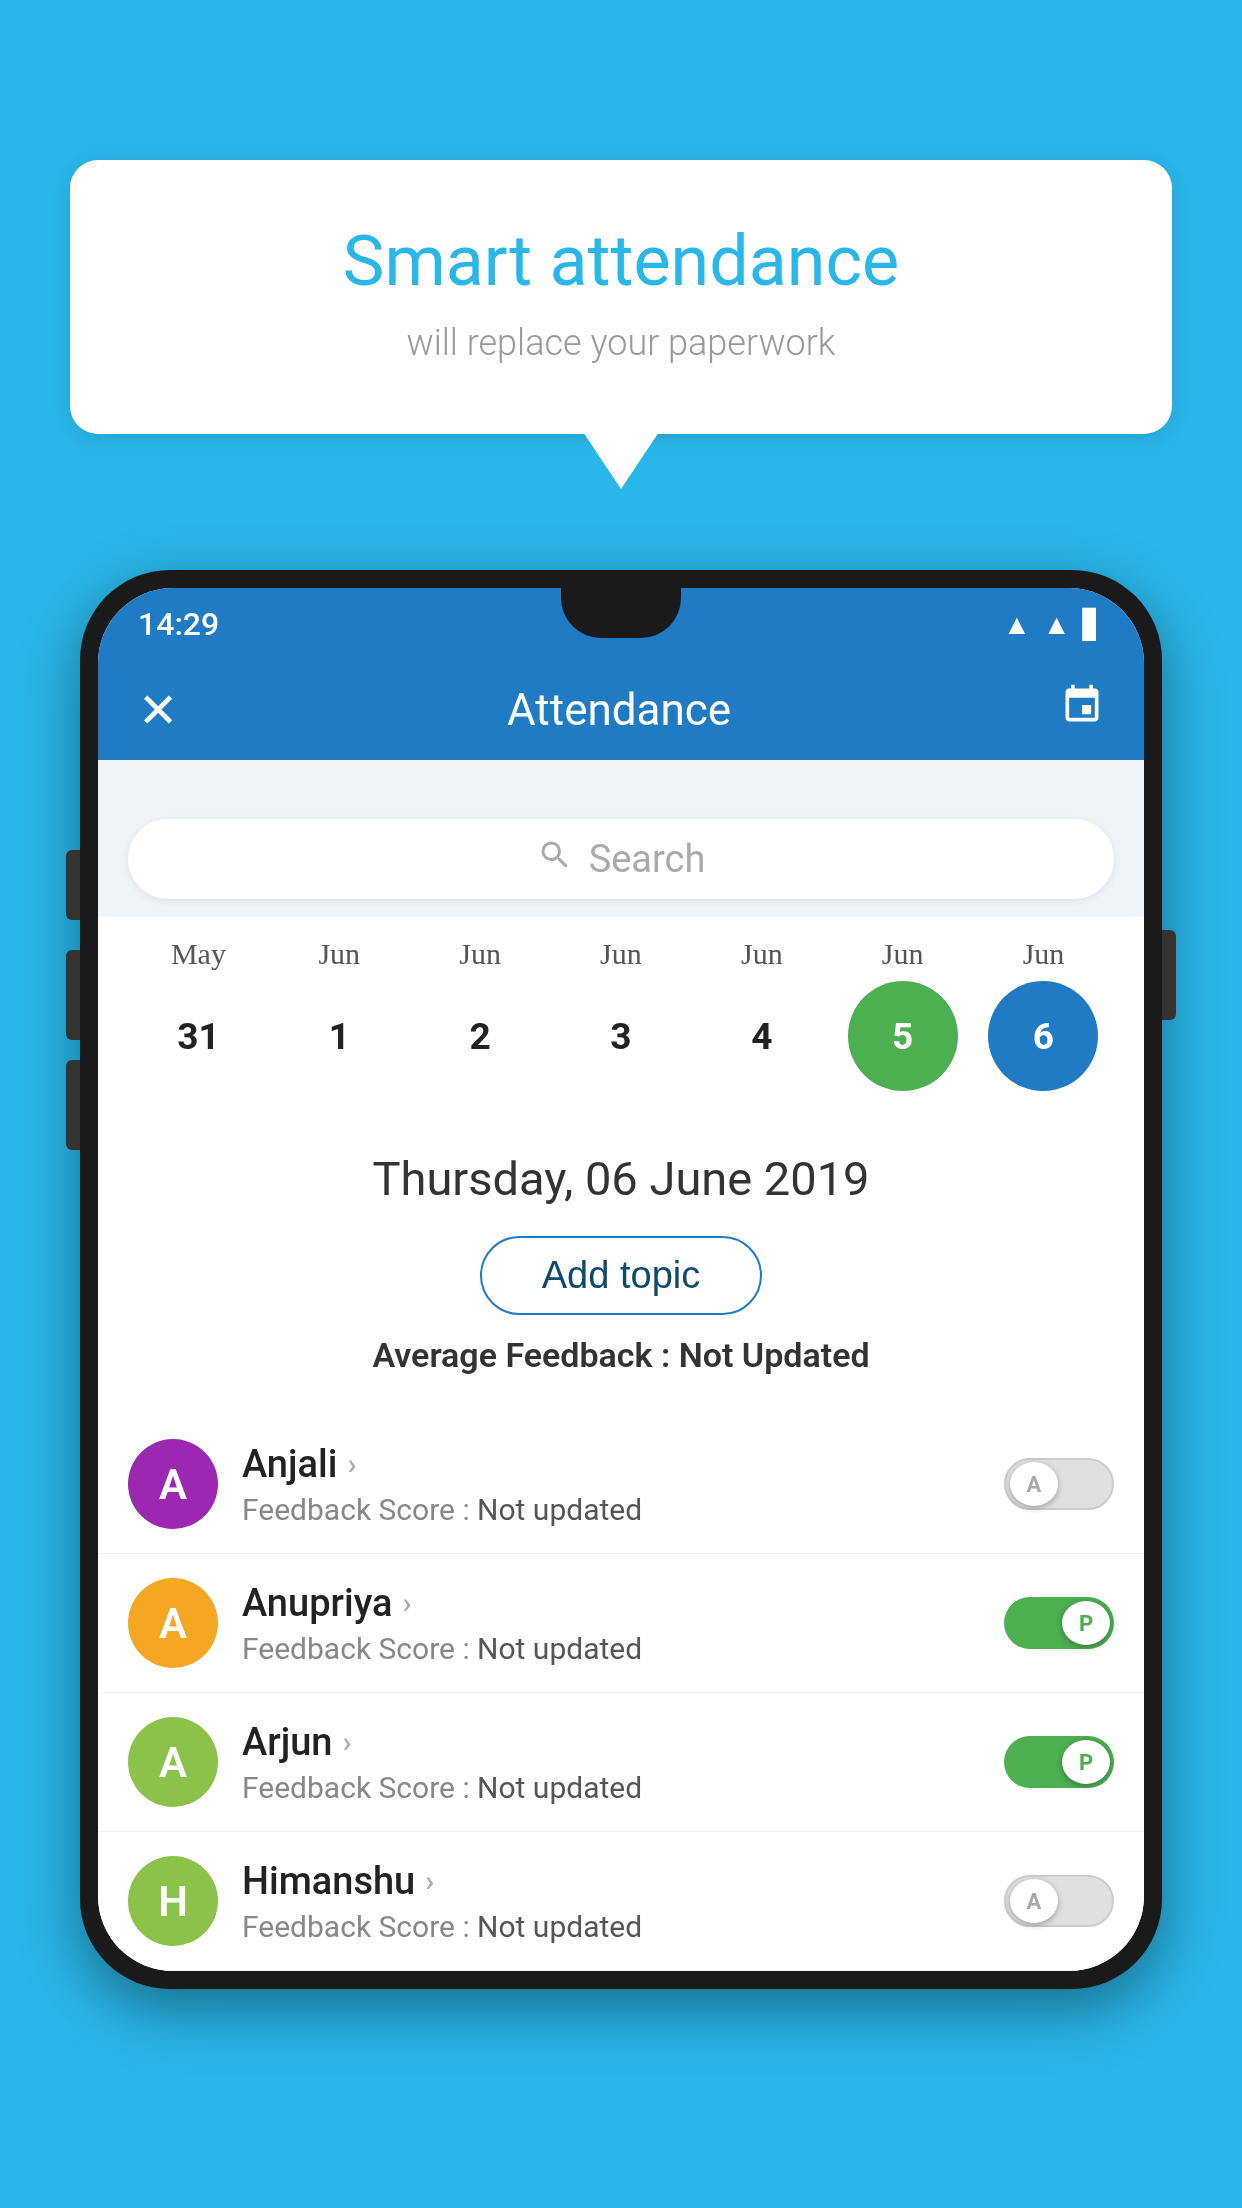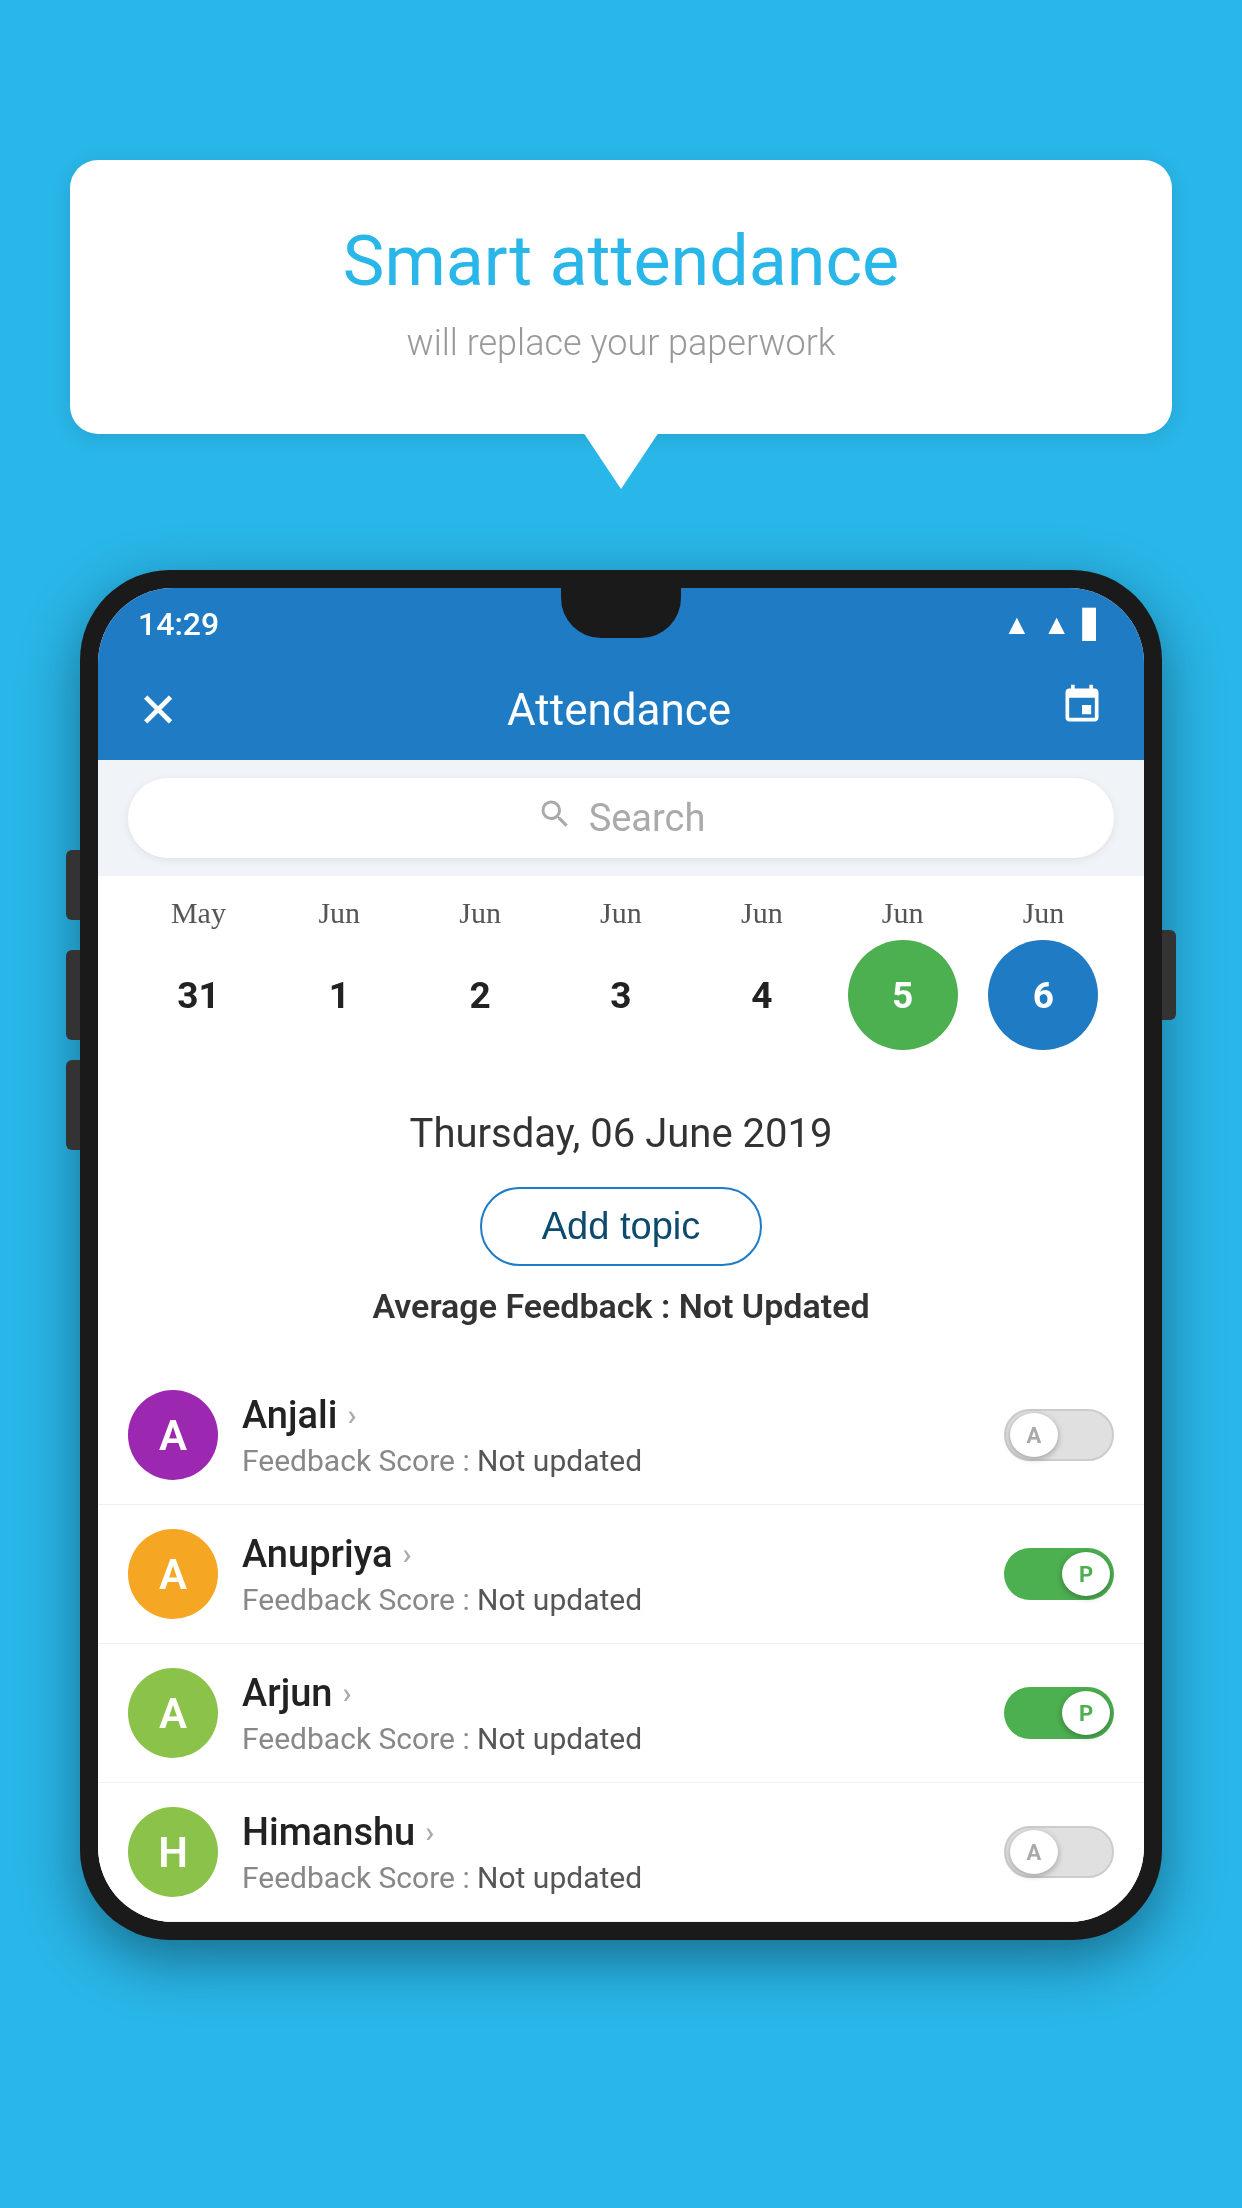--- a/index.html
+++ b/index.html
@@ -153,20 +153,21 @@
 
     .search-bar {
       background: white;
       border-radius: 40px;
       height: 80px;
       display: flex;
       align-items: center;
       justify-content: center;
       gap: 16px;
       box-shadow: 0 2px 8px rgba(0,0,0,0.08);
+      margin-top: 41px;
     }
 
     .search-icon-svg {
       color: #aaa;
       font-size: 38px;
     }
 
     .search-text {
       color: #aaa;
       font-size: 38px;
@@ -223,21 +224,21 @@
     }
 
     
     .content-area {
       background: white;
       padding: 20px 30px;
     }
 
     .selected-date {
       text-align: center;
-      font-size: 40px;
+      font-size: 47px;
       color: #333;
       padding: 10px 0;
     }
 
     .add-topic-btn {
       display: flex;
       align-items: center;
       justify-content: center;
       margin: 20px auto;
     }

